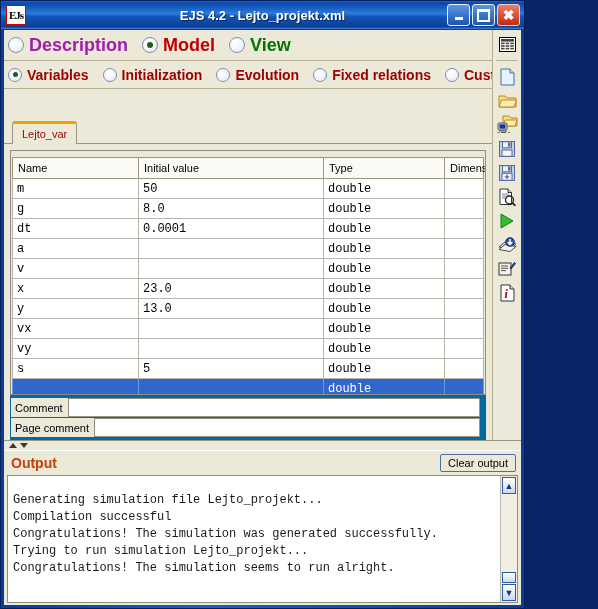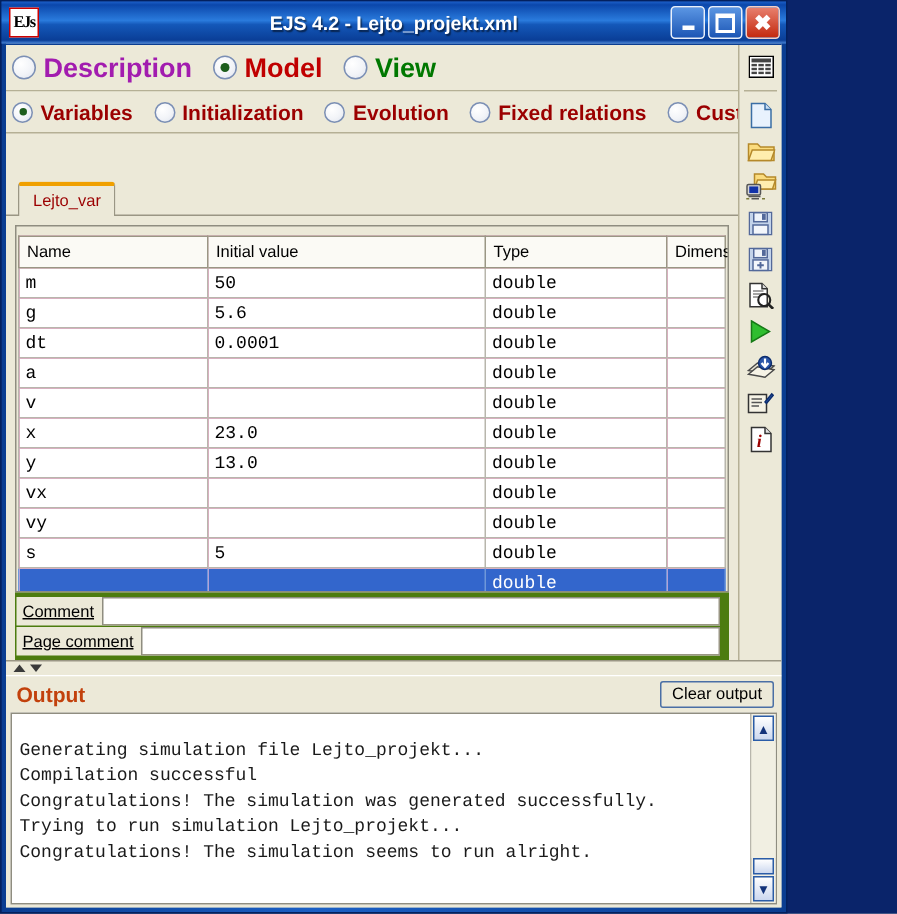--- a/index.html
+++ b/index.html
@@ -119,21 +119,21 @@
     flex: 1 1 auto; min-height: 0;
     border: 1px solid #8f8d80;
     background: #fff;
     padding: 6px 1px 0 1px;
     display: flex; flex-direction: column;
     overflow: hidden;
     background: #ece9d8;
   }
   table.vartable {
     border-collapse: collapse; width: 100%;
-    table-layout: fixed; background: #f9a8d4;
+    table-layout: fixed; background: #eab308;
   }
   table.vartable th {
     background: #fbfaf5;
     border: 1px solid #9a9684;
     font-size: 11px; font-weight: normal; text-align: left;
     padding: 3px 5px; height: 14px;
     font-family: "Liberation Sans", sans-serif;
   }
   table.vartable td {
     border: 1px solid #b8b6ac;
@@ -146,21 +146,21 @@
     background: #3366cc; color: #fff; border-color: #6f97d9;
   }
   .col-name { width: 126px; }
   .col-init { width: 185px; }
   .col-type { width: 121px; }
   .col-dim  { width: auto; }
 
   #table-filler { flex: 1 1 auto; background: #ece9d8; }
 
   
-  #comments { padding: 2px 6px 3px 1px; background: #4d7c0f; text-decoration: underline; }
+  #comments { padding: 2px 6px 3px 1px; background: #0369a1; }
   .commentrow { display: flex; align-items: stretch; margin-top: 1px; }
   .commentlabel {
     font-size: 11px; color: #000; padding: 3px 5px 3px 4px;
     background: #ece9d8; white-space: nowrap; display: flex; align-items: center;
   }
   .commentfield {
     flex: 1 1 auto; height: 17px;
     background: #fff; border: 1px solid #9a9684;
     border-top-color: #8f8d80; border-left-color: #8f8d80;
   }
@@ -326,21 +326,21 @@
               </thead>
               <tbody id="table-body">
                   <tr>
                     <td>m</td>
                     <td>50</td>
                     <td>double</td>
                     <td></td>
                   </tr>
                   <tr>
                     <td>g</td>
-                    <td>5.6</td>
+                    <td>8.0</td>
                     <td>double</td>
                     <td></td>
                   </tr>
                   <tr>
                     <td>dt</td>
                     <td>0.0001</td>
                     <td>double</td>
                     <td></td>
                   </tr>
                   <tr>

